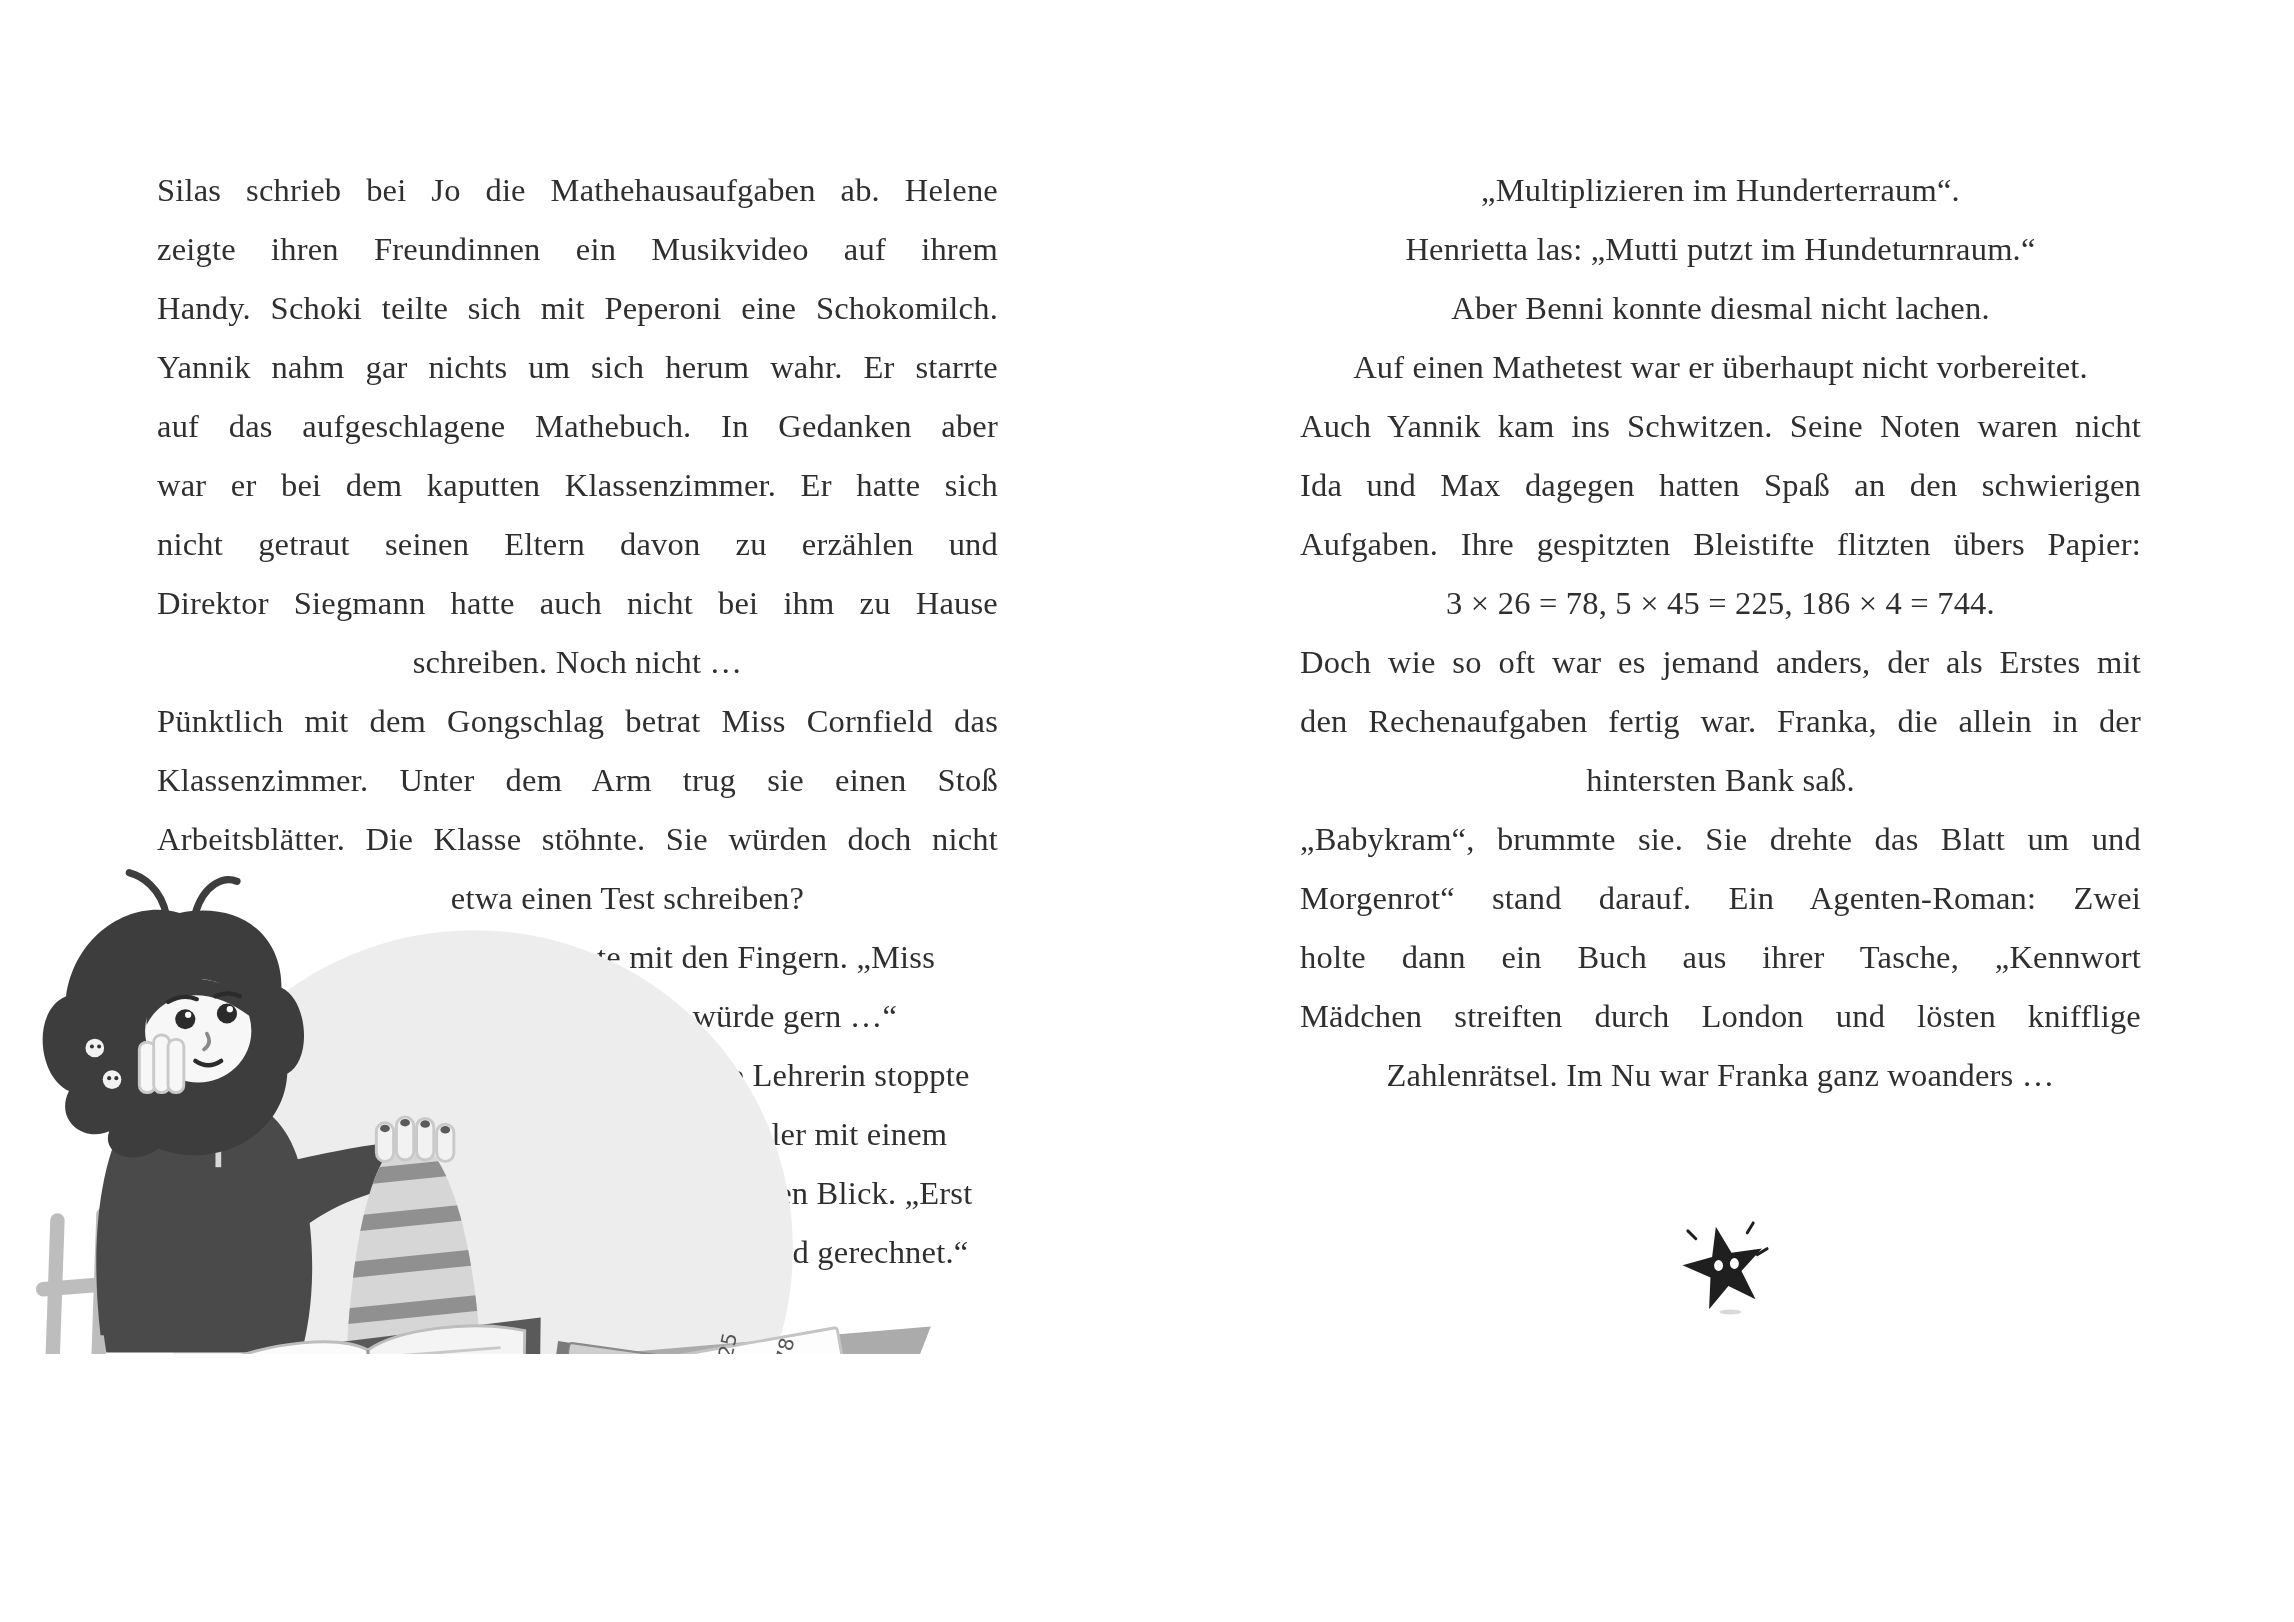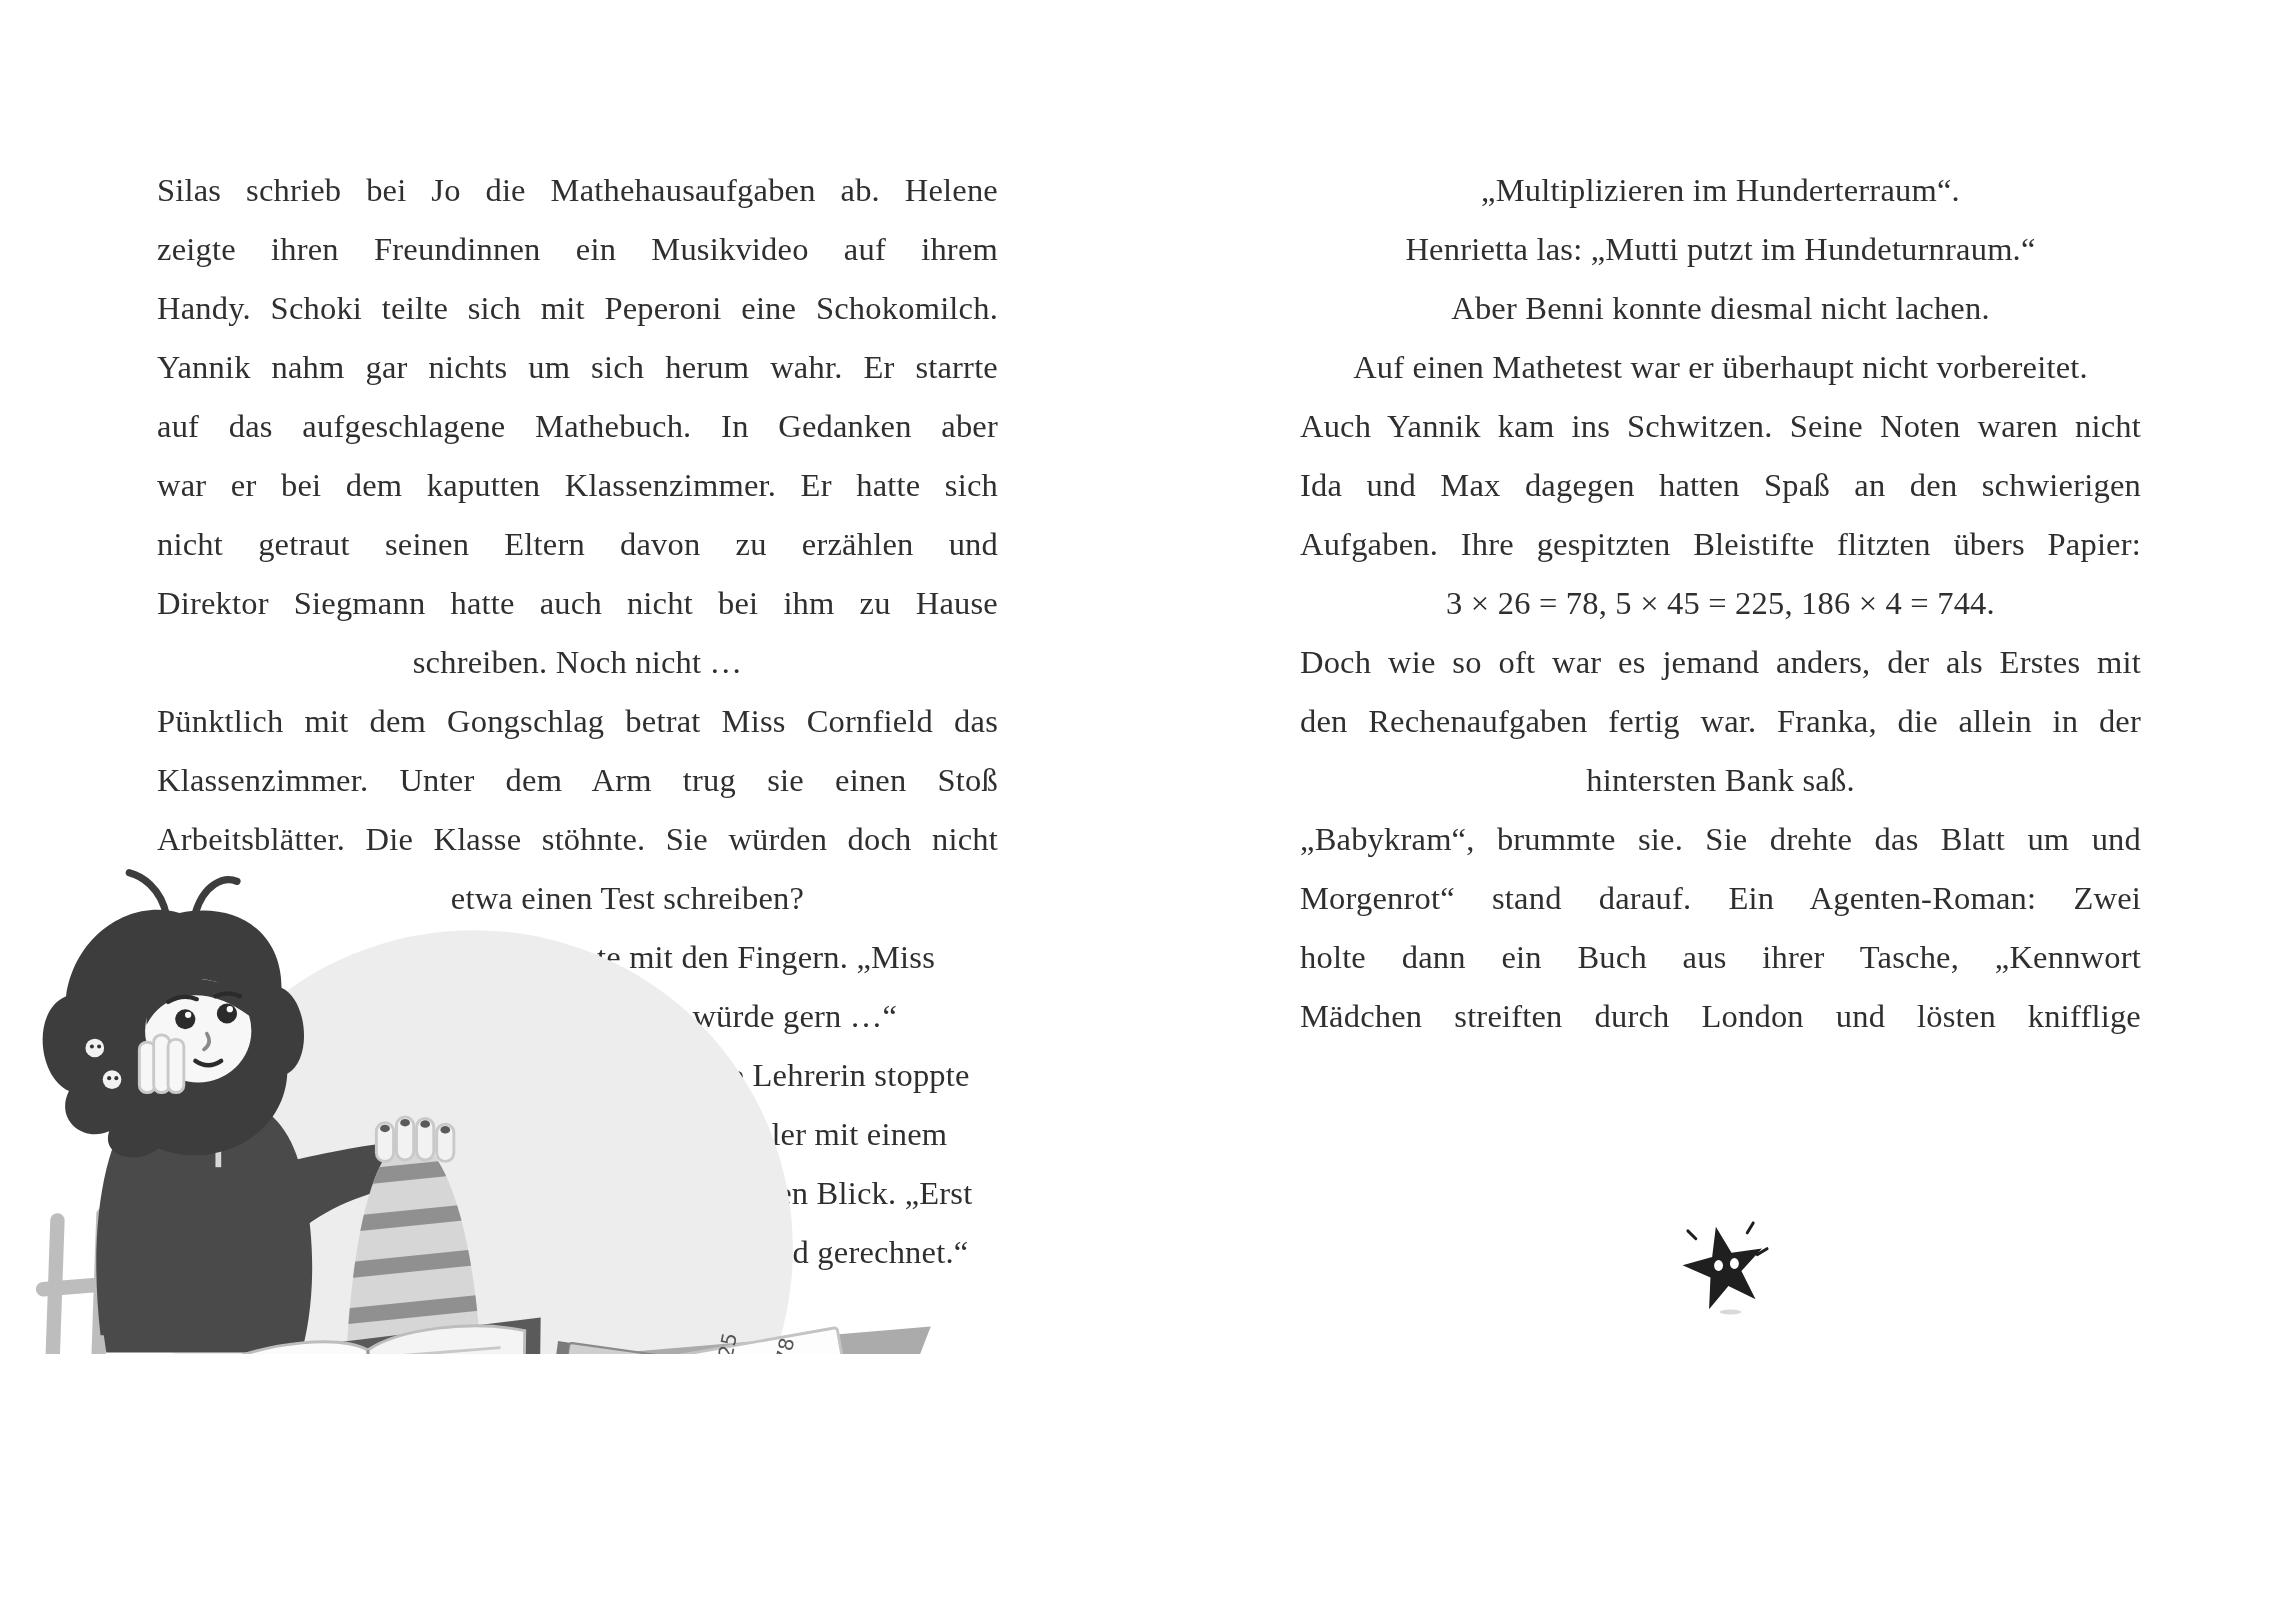--- a/index.html
+++ b/index.html
@@ -96,20 +96,21 @@
     <div class="line full">Ida und Max dagegen hatten Spaß an den schwierigen</div>
     <div class="line full">Aufgaben. Ihre gespitzten Bleistifte flitzten übers Papier:</div>
     <div class="line">3 × 26 = 78, 5 × 45 = 225, 186 × 4 = 744.</div>
     <div class="line full">Doch wie so oft war es jemand anders, der als Erstes mit</div>
     <div class="line full">den Rechenaufgaben fertig war. Franka, die allein in der</div>
     <div class="line">hintersten Bank saß.</div>
     <div class="line full">„Babykram“, brummte sie. Sie drehte das Blatt um und</div>
     <div class="line full">Morgenrot“ stand darauf. Ein Agenten-Roman: Zwei</div>
     <div class="line full">holte dann ein Buch aus ihrer Tasche, „Kennwort</div>
     <div class="line full">Mädchen streiften durch London und lösten knifflige</div>
+    <div class="line">Zahlenrätsel. Im Nu war Franka ganz woanders …</div>
   </div>
 
   <div class="page-number">41</div>
 
   <svg class="illustration" viewBox="0 0 660 530" aria-hidden="true">
 
     <circle cx="330" cy="272" r="222" fill="#ededed"></circle>
 
     <g stroke="#bdbdbd" stroke-width="10" fill="none" stroke-linecap="round">
       <path d="M40 252 L34 424"></path>

